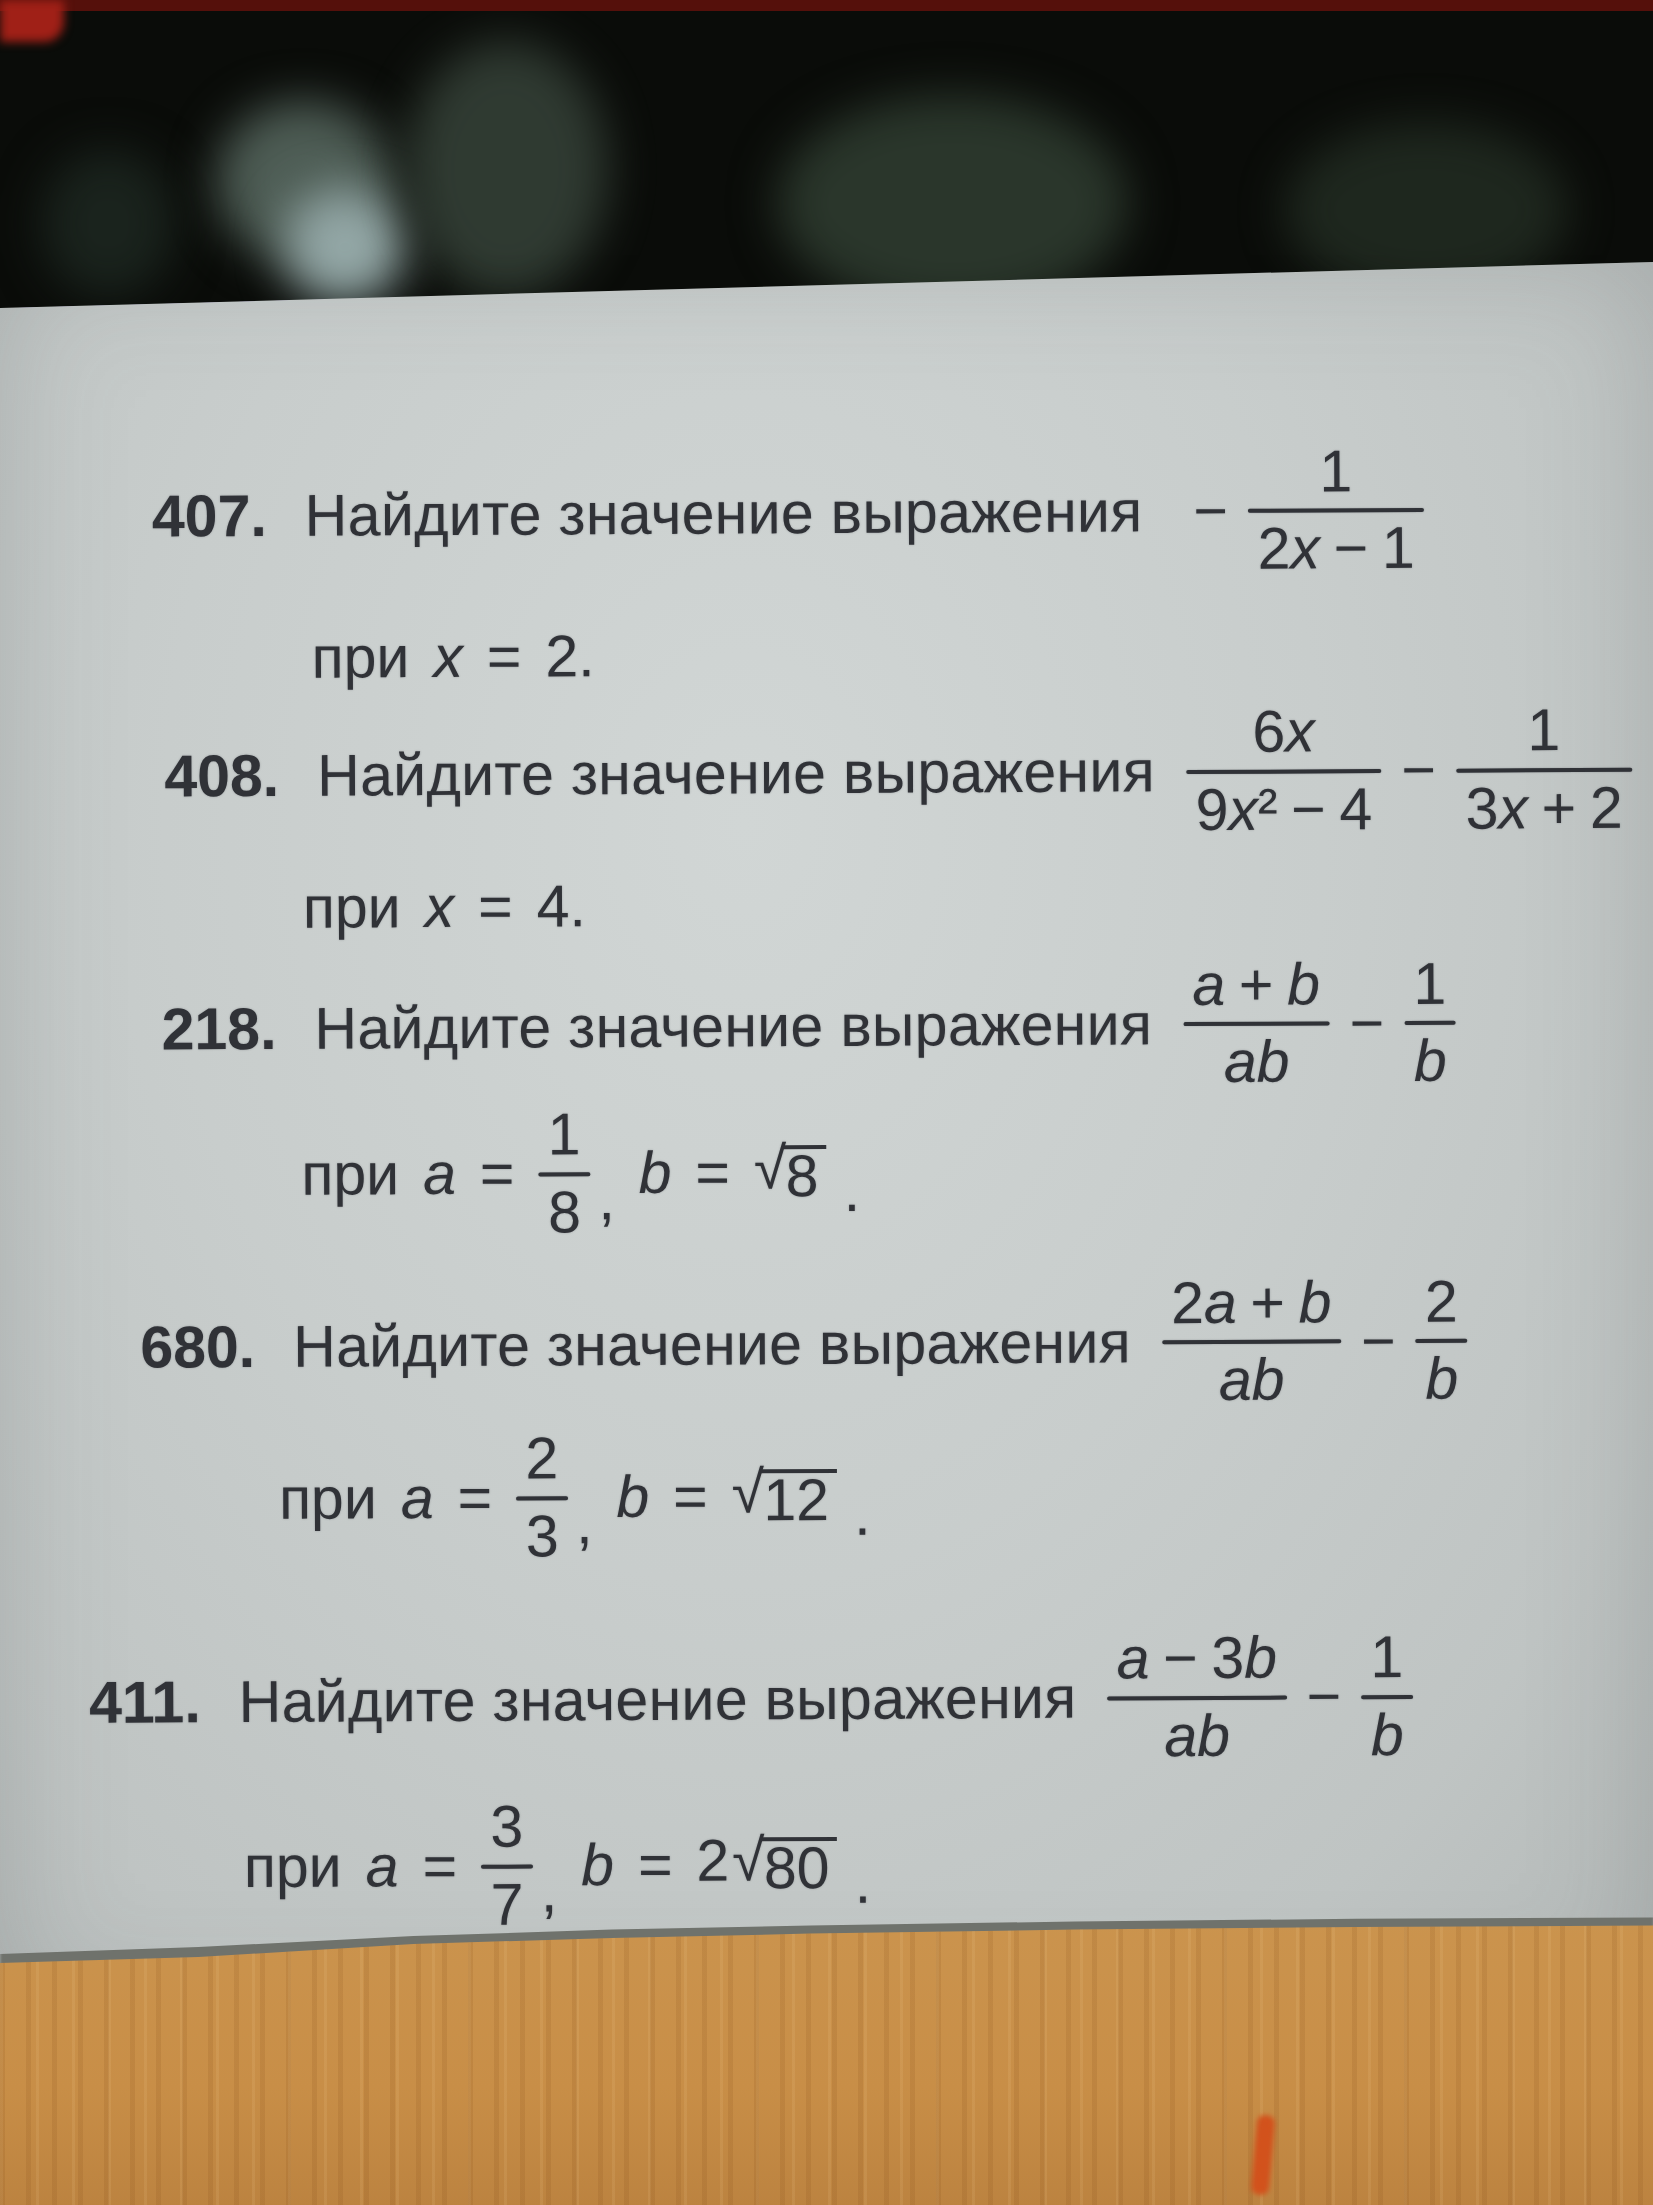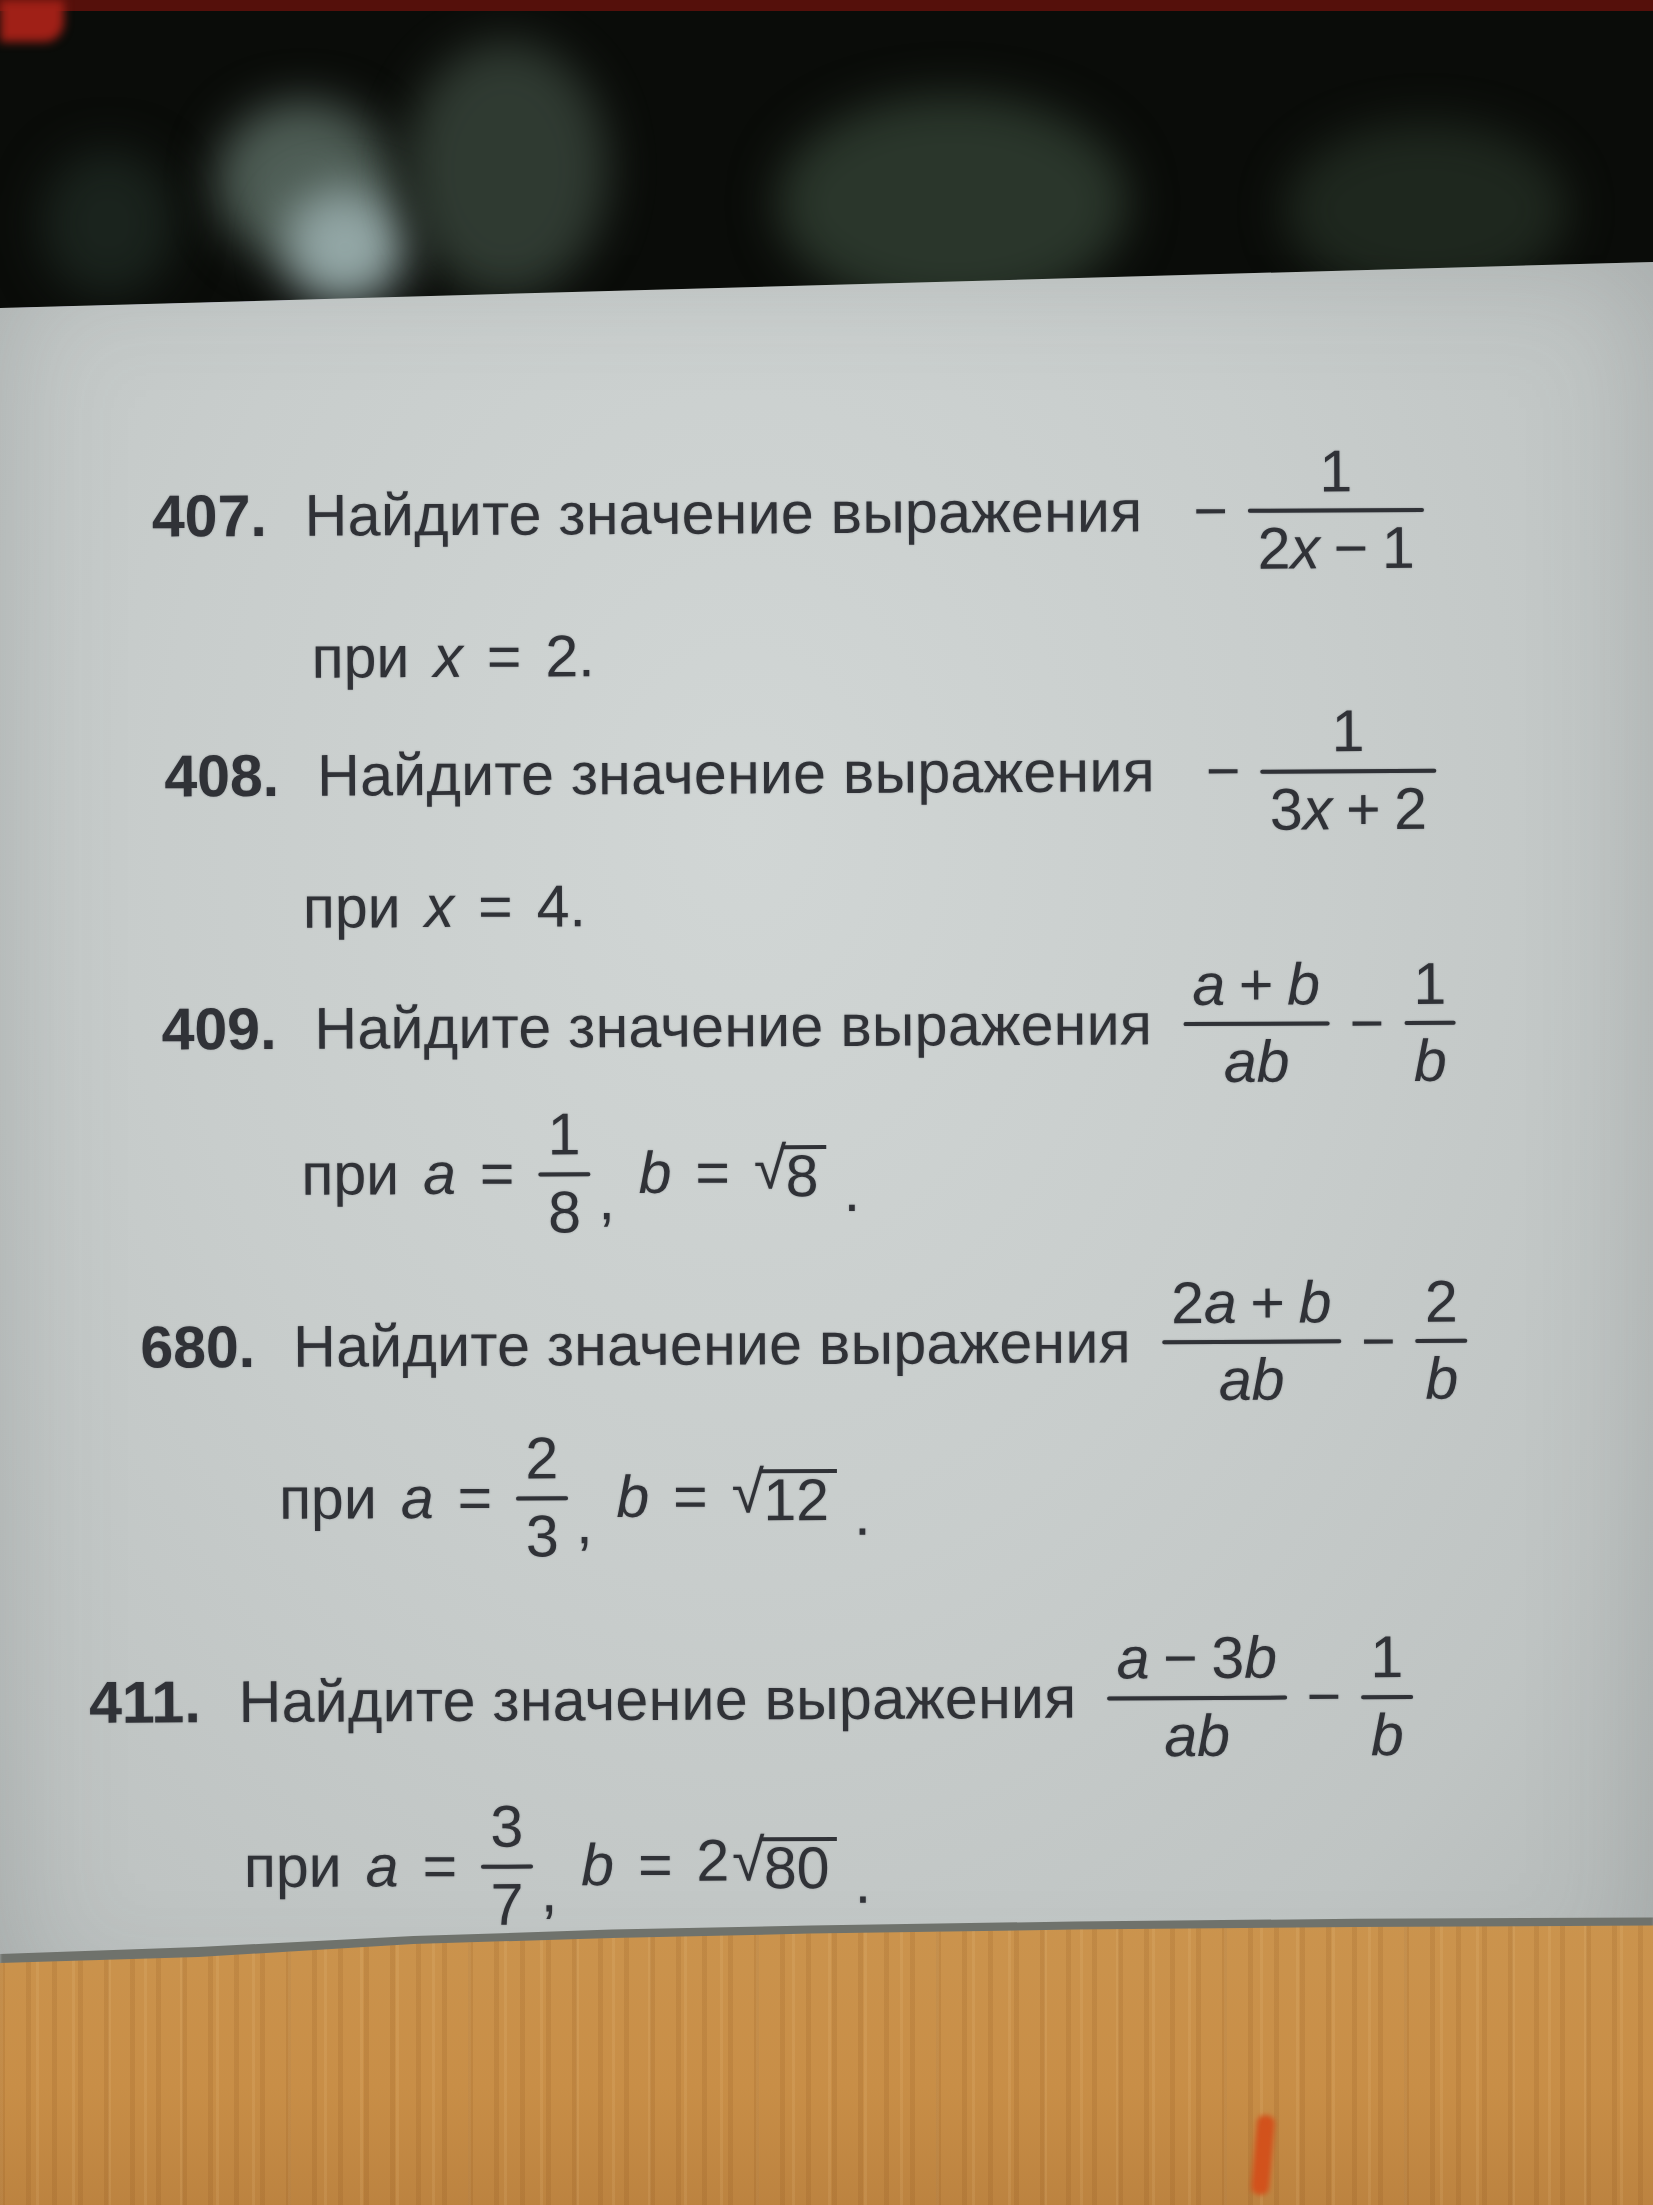--- a/index.html
+++ b/index.html
@@ -85,36 +85,41 @@
     <div class="row cond" style="left:314px;top:618px;height:74px;">
       <span>при</span>
       <span><i>x</i></span>
       <span>=</span>
       <span>2.</span>
     </div>
 
     <div class="row" style="left:166px;top:689px;height:169px;">
       <span class="num-label">408.</span>
       <span class="prompt">Найдите значение выражения</span>
+      <span class="vfrac">
+        <span class="fnum">6<i>x</i></span>
+        <span class="bar"></span>
+        <span class="fden">9<i>x</i>² − 4</span>
+      </span>
       <span class="op">−</span>
       <span class="vfrac">
         <span class="fnum">1</span>
         <span class="bar"></span>
         <span class="fden">3<i>x</i> + 2</span>
       </span>
     </div>
     <div class="row cond" style="left:304px;top:868px;height:74px;">
       <span>при</span>
       <span><i>x</i></span>
       <span>=</span>
       <span>4.</span>
     </div>
 
     <div class="row" style="left:162px;top:945px;height:162px;">
-      <span class="num-label">409.</span>
+      <span class="num-label">218.</span>
       <span class="prompt">Найдите значение выражения</span>
       <span class="vfrac">
         <span class="fnum"><i>a</i> + <i>b</i></span>
         <span class="bar"></span>
         <span class="fden"><i>ab</i></span>
       </span>
       <span class="op">−</span>
       <span class="vfrac">
         <span class="fnum">1</span>
         <span class="bar"></span>

